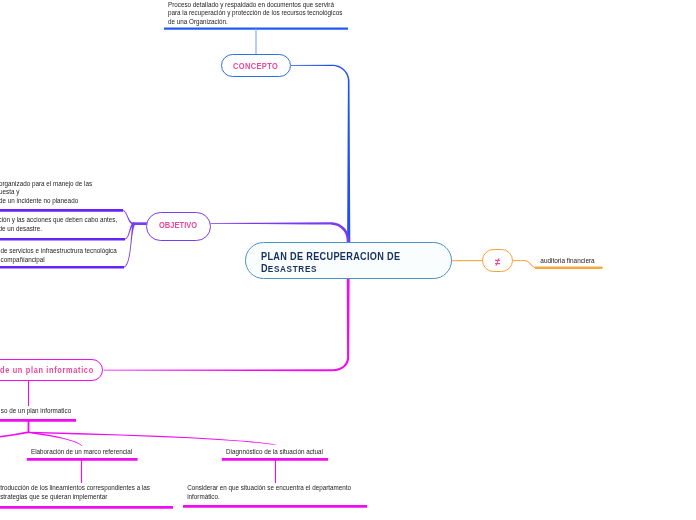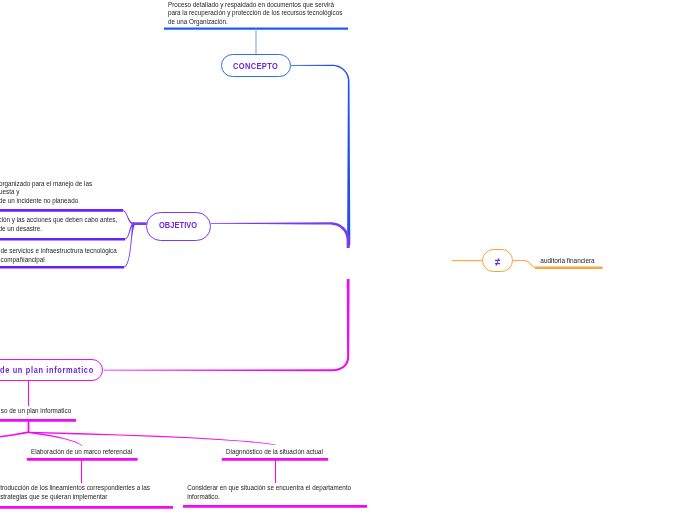--- a/index.html
+++ b/index.html
@@ -1,21 +1,21 @@
 <!DOCTYPE html>
 <html><head>
 <meta charset="utf-8">
 <style>
   html,body{margin:0;padding:0;}
   body{width:696px;height:520px;background:#ffffff;overflow:hidden;
        font-family:"Liberation Sans", sans-serif;position:relative;}
   #canvas{position:absolute;left:0;top:0;width:696px;height:520px;overflow:hidden;}
   svg.links{position:absolute;left:0;top:0;width:696px;height:520px;}
   .node{position:absolute;box-sizing:border-box;
-        color:#6d28d9;font-weight:bold;background:#ffffff;z-index:3;}
+        color:#ec4899;font-weight:bold;background:#ffffff;z-index:3;}
   .node > span{position:absolute;display:block;transform:scaleX(0.805);
                transform-origin:left top;white-space:pre;}
   .node > span > b{display:inline;font-weight:bold;vertical-align:baseline;line-height:inherit;}
   .pill{border-radius:999px;}
   .note{position:absolute;color:#1c1c1c;white-space:pre;z-index:3;}
 </style>
 </head>
 <body>
 
 <div id="canvas">
@@ -60,20 +60,24 @@
   </svg>
 
   <div class="node pill" style="left:220.9px;top:54.3px;width:70.3px;height:22.8px;border:1.5px solid #2f6fe4;">
     <span style="left:11.5px;top:5.1px;font-size:9.3px;line-height:12px;letter-spacing:0.45px;">CONCEPTO</span>
   </div>
 
   <div class="node pill" style="left:145.8px;top:212.3px;width:65.6px;height:29px;border:1.5px solid #7a3cf0;">
     <span style="left:12.6px;top:5.4px;font-size:9.3px;line-height:12px;letter-spacing:0.05px;">OBJETIVO</span>
   </div>
 
+  <div class="node pill" style="left:244.7px;top:241.7px;width:207.6px;height:37.2px;border:1.4px solid #4a93c8;color:#16305e;background:#fafdfe;">
+    <span style="left:15.0px;top:8.4px;font-size:10.4px;line-height:12.6px;letter-spacing:0.36px;transform:scaleX(0.88);">PLAN DE RECUPERACION DE</span>
+    <span style="left:15.0px;top:20.3px;font-size:10.4px;line-height:12.6px;letter-spacing:0.2px;height:12.6px;overflow:visible;transform:scaleX(0.88);"><b style="font-weight:bold;">D</b><b style="font-size:9.3px;font-weight:bold;letter-spacing:0.75px;">ESASTRES</b></span>
+  </div>
 
   <div class="node pill" style="left:482.3px;top:249.2px;width:30.4px;height:22.9px;border:1.6px solid #f7a13a;">
     <span style="left:11.3px;top:5.3px;font-size:12px;line-height:14px;">≠</span>
   </div>
 
   <div class="node pill" style="left:-20px;top:358.5px;width:122.7px;height:22.1px;border:1.5px solid #f20af2;">
     <span style="left:18.5px;top:4.6px;font-size:9.2px;line-height:12px;letter-spacing:0.82px;">de un plan informatico</span>
   </div>
 
   <div class="note" style="left:168px;top:1px;font-size:6.3px;line-height:8.4px;">Proceso detallado y respaldado en documentos que servirá

